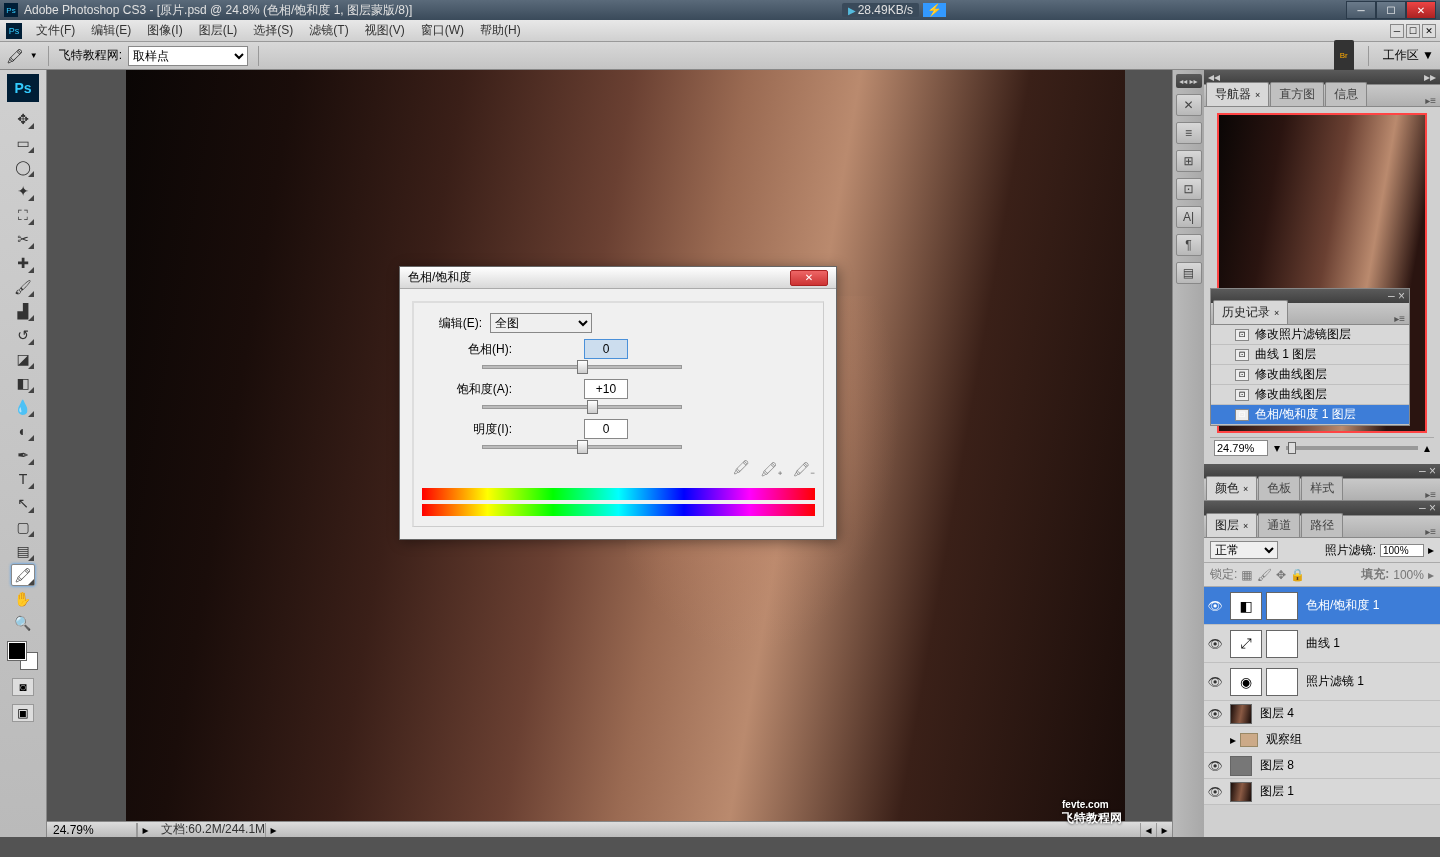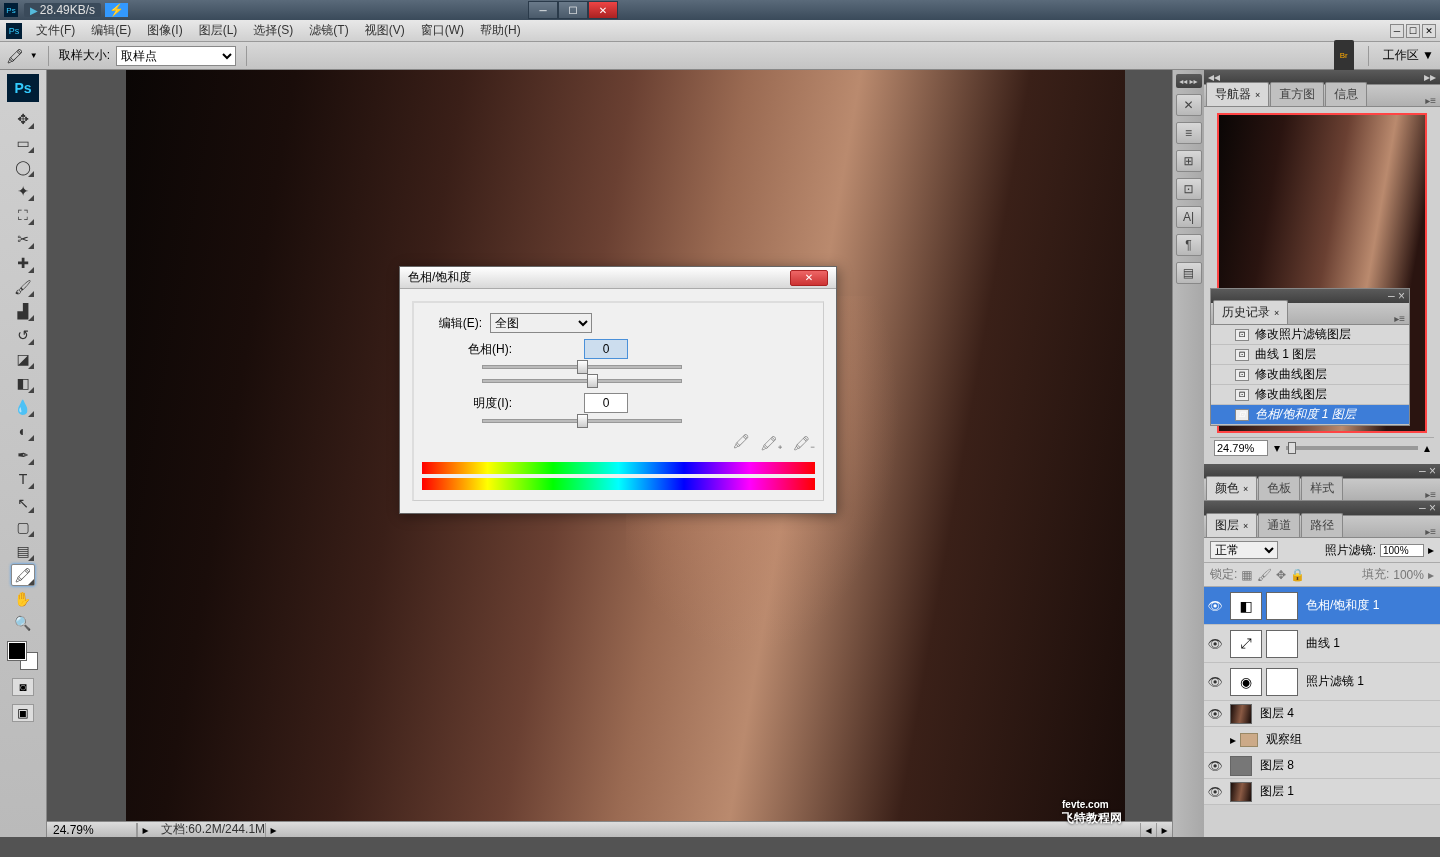--- a/index.html
+++ b/index.html
@@ -75,32 +75,32 @@
 .nav-thumb { width: 210px; height: 320px; margin: 0 auto; background: linear-gradient(100deg, #0a0605 0%, #2a1410 25%, #6a4032 50%, #ba8a6e 68%, #2a1410 85%); border: 2px solid #f44; position: relative; }
 .nav-zoom { display: flex; align-items: center; gap: 6px; margin-top: 4px; padding: 2px 4px; border-top: 1px solid #aaa; }
 .nav-zoom .zoom-val { width: 54px; border: 1px solid #888; background: #fff; padding: 1px 2px; font-size: 11px; }
 .nav-zoom .slider { flex: 1; height: 4px; background: #999; position: relative; }
 .nav-zoom .slider .thumb { width: 8px; height: 12px; background: #ddd; border: 1px solid #666; position: absolute; left: 2px; top: -4px; }
 
 
 .history-panel { position: absolute; right: 30px; top: 288px; width: 200px; background: #d8d8d8; border: 1px solid #888; z-index: 5; }
 .history-list { max-height: 100px; overflow: hidden; }
 .history-item { height: 20px; display: flex; align-items: center; padding-left: 24px; border-bottom: 1px solid #c0c0c0; gap: 6px; }
-.history-item.sel { background: #3d7dd8; color: #fff; font-style: italic; }
+.history-item.sel { background: #3d7dd8; color: #fff; }
 .history-item .hicon { width: 14px; height: 12px; border: 1px solid #888; background: #eee; font-size: 8px; display: flex; align-items: center; justify-content: center; }
 
 
 .mini-panel { background: #d0d0d0; border-top: 1px solid #888; }
 .layers-body { background: #d8d8d8; }
 .layers-controls { display: flex; align-items: center; gap: 4px; padding: 3px 6px; border-bottom: 1px solid #aaa; }
 .layers-controls select { width: 68px; height: 18px; border: 1px solid #888; }
 .layers-controls .opacity { margin-left: auto; }
 .layers-controls .opval { width: 44px; border: 1px solid #888; background: #fff; padding: 0 2px; font-size: 10px; }
 .layers-lock { display: flex; align-items: center; gap: 4px; padding: 3px 6px; border-bottom: 1px solid #aaa; color: #777; }
-.layers-lock .fill { margin-left: auto; }
+.layers-lock .fill { margin-left: auto; font-weight: bold; }
 .layer-list { }
 .layer-item { height: 38px; display: flex; align-items: center; border-bottom: 1px solid #c0c0c0; gap: 4px; padding-right: 4px; }
 .layer-item.sel { background: #3d7dd8; color: #fff; }
 .layer-item.small { height: 26px; }
 .layer-eye { width: 22px; text-align: center; color: #333; }
 .layer-item.sel .layer-eye { color: #fff; }
 .layer-thumb { width: 32px; height: 28px; border: 1px solid #666; background: #888; }
 .layer-thumb.adj { background: #fff; display: flex; align-items: center; justify-content: center; font-size: 14px; color: #000; }
 .layer-mask { width: 32px; height: 28px; border: 1px solid #666; background: #fff; }
 .layer-name { padding-left: 4px; }
@@ -130,20 +130,21 @@
 .hue-bar2 { height: 12px; margin-top: 4px; background: linear-gradient(90deg, #f00, #ff0, #0f0, #0ff, #00f, #f0f, #f00); }
 
 .watermark { position: absolute; right: 50px; bottom: 10px; color: #fff; font-size: 18px; font-weight: bold; text-shadow: 0 0 3px #000; z-index: 3; }
 .watermark .sub { font-size: 10px; }
 </style>
 </head>
 <body>
 
 <div class="titlebar">
   <span class="ps-badge">Ps</span>
+  <span class="title">Adobe Photoshop CS3 - [原片.psd @ 24.8% (色相/饱和度 1, 图层蒙版/8)]</span>
   <span class="netspeed">
       <span class="bird">▶</span>
       <span>28.49KB/s</span>
     </span>
   <span class="bolt">⚡</span>
   <div class="win-btns" style="margin-left:400px">
     <div class="win-btn">─</div>
     <div class="win-btn">☐</div>
     <div class="win-btn close">✕</div>
   </div>
@@ -165,21 +166,21 @@
     <div class="swb">─</div>
     <div class="swb">☐</div>
     <div class="swb">✕</div>
   </div>
 </div>
 
 <div class="optionsbar">
   <span class="eyedrop">🖍</span>
   <span class="arrow">▼</span>
   <span class="divider"></span>
-  <span>取样大小:</span>
+  <span>飞特教程网:</span>
   <select><option>取样点</option></select>
   <span class="divider"></span>
   <div class="right">
     <span class="br-icon">Br</span>
     <span class="divider"></span>
     <span>工作区 ▼</span>
   </div>
 </div>
 
 <div class="main">
@@ -402,20 +403,25 @@
         <select><option>全图</option></select>
       </div>
       <div class="dlg-row" style="margin-left:30px">
         <label>色相(H):</label>
         <span style="width:56px"></span>
         <input type="text" class="sel" value="0" style="">
       </div>
       <div class="dlg-slider">
           <div class="thumb" style="left:94px"></div>
         </div>
+      <div class="dlg-row" style="margin-left:30px">
+        <label>饱和度(A):</label>
+        <span style="width:56px"></span>
+        <input type="text" value="+10" style="">
+      </div>
       <div class="dlg-slider">
           <div class="thumb" style="left:104px"></div>
         </div>
       <div class="dlg-row" style="margin-left:30px">
         <label>明度(I):</label>
         <span style="width:56px"></span>
         <input type="text" value="0" style="">
       </div>
       <div class="dlg-slider">
           <div class="thumb" style="left:94px"></div>

